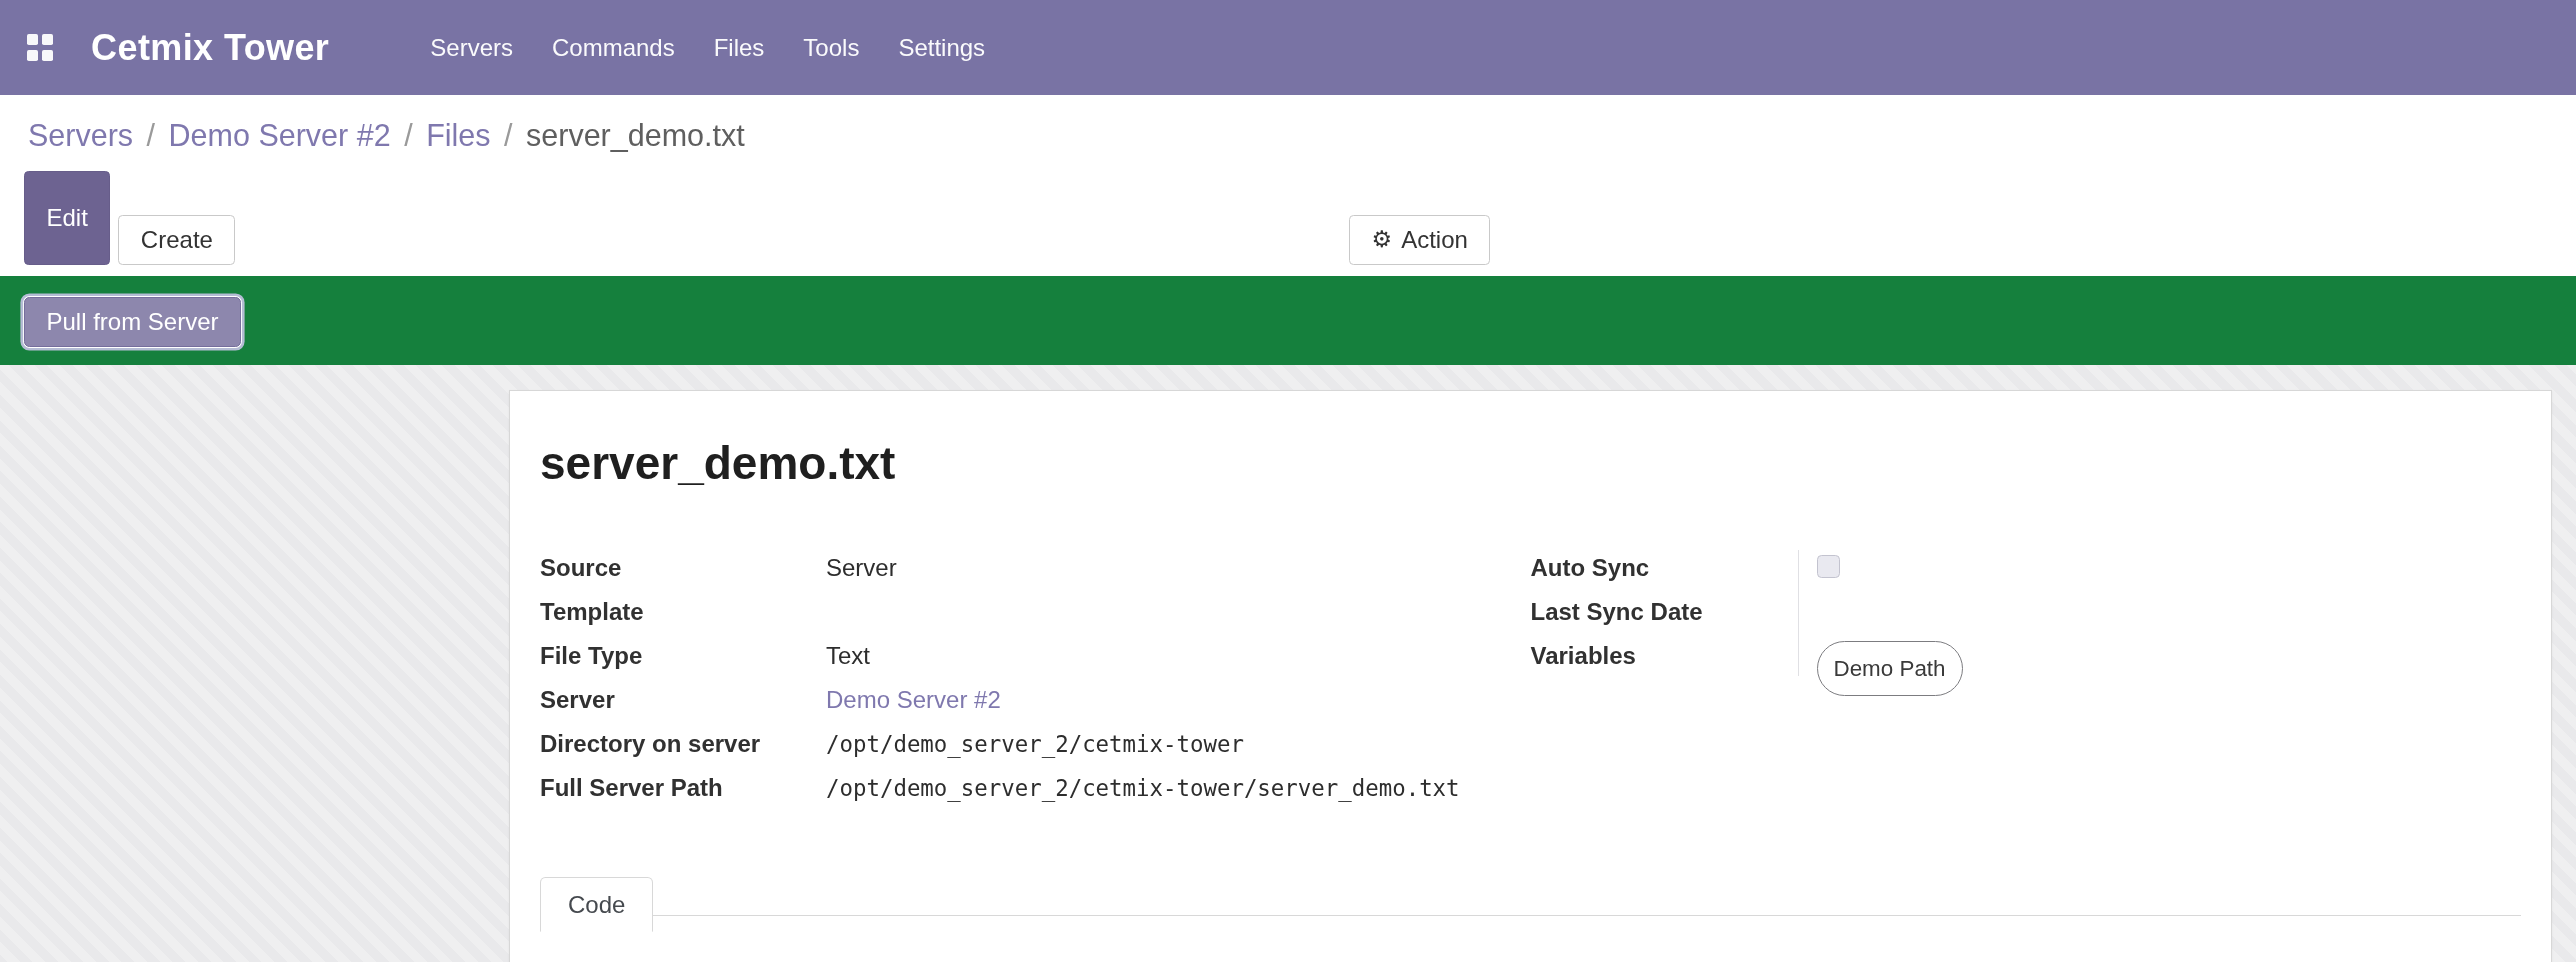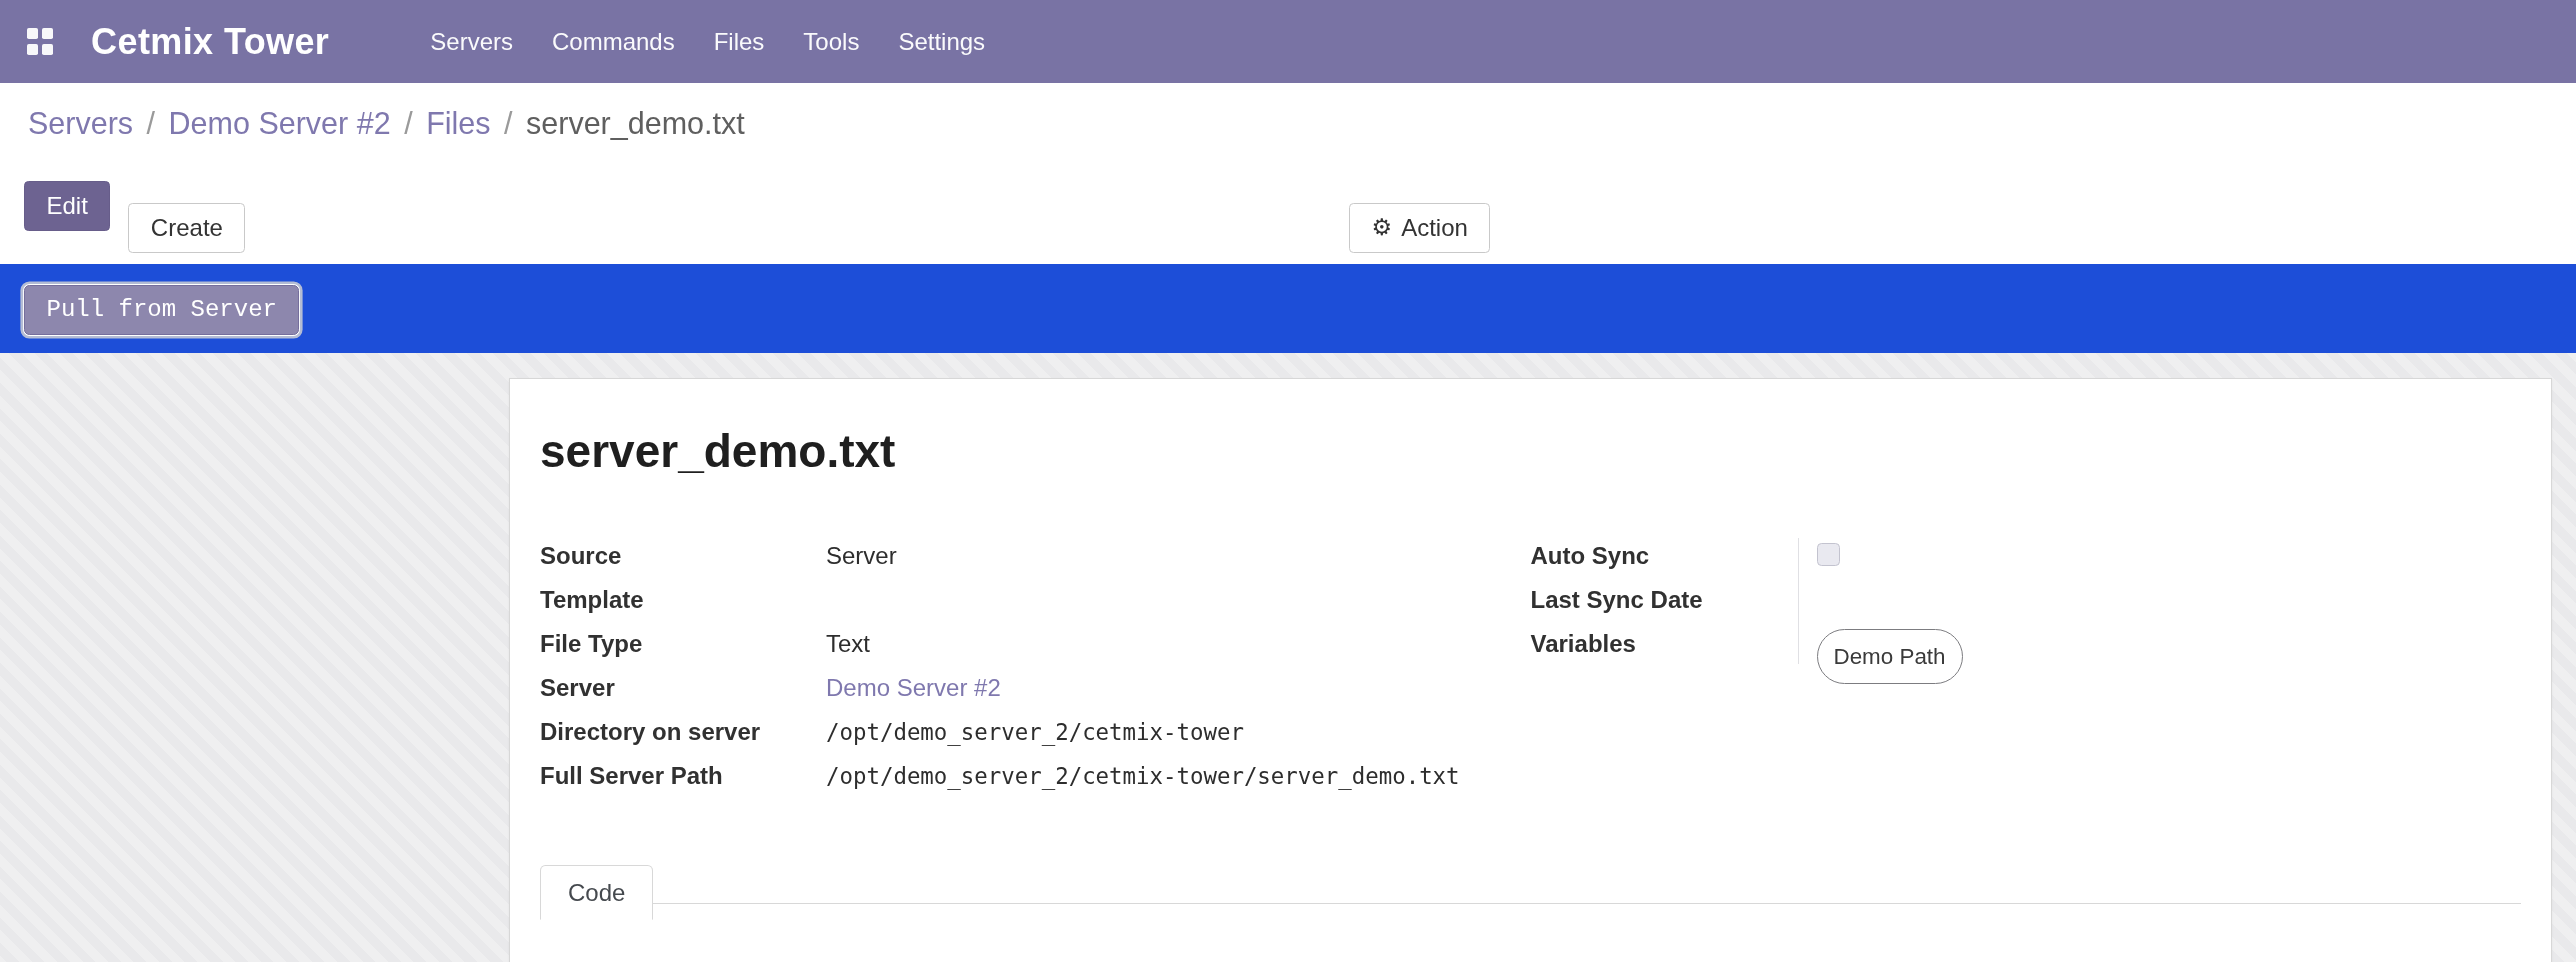--- a/index.html
+++ b/index.html
@@ -1,43 +1,43 @@
 <!DOCTYPE html>
 <html style="font-size:14.4px"><head>
 <meta charset="utf-8">
 <style>
   * { margin:0; padding:0; box-sizing:border-box; }
   html,body { width:2576px; height:962px; overflow:hidden; background:#fff;
               font-family:"Liberation Sans", sans-serif; }
 
   
-  .navbar { height:83px; background:#7973a4; display:flex; align-items:center;
+  .navbar { height:95px; background:#7973a4; display:flex; align-items:center;
             padding:0 27px; color:#fff; }
   .apps-icon { display:grid; grid-template-columns:10.8px 10.8px; gap:4.5px;
                margin-right:38px; cursor:pointer; }
   .apps-icon i { width:10.8px; height:10.8px; background:#fff; border-radius:1.8px; opacity:.95; display:block; }
   .brand { font-size:36px; font-weight:700; letter-spacing:0.4px; margin-right:101px; cursor:pointer; }
   .menus { display:flex; gap:39px; font-size:24px; }
   .menu-item { cursor:pointer; opacity:.97; }
 
   
   .breadcrumb { padding:23px 0 10.8px 28px; font-size:30.5px; display:flex; gap:13.5px; align-items:baseline; background:#fff; }
   .breadcrumb a { color:#7f78ae; text-decoration:none; cursor:pointer; }
   .breadcrumb .sep { color:#9a9a9a; }
   .breadcrumb .current { color:#5f5f5f; }
 
-  .button-row { position:relative; padding:7.2px 0 10.8px 24px; display:flex; gap:18px; background:#fff;align-items:center; }
+  .button-row { position:relative; padding:7.2px 0 10.8px 24px; display:flex; gap:8px; background:#fff; }
   .btn { font-size:24px; font-family:inherit; border-radius:4.5px; padding:10px 21.5px;
          cursor:pointer; border:0.9px solid transparent; line-height:28px; }
   .btn-primary { background:#6d6391; color:#fff; border-color:#675d8a; }
   .btn-light   { background:#fff; color:#333; border-color:#c9c9c9;margin-top:44px; }
   .action-btn  { position:absolute; left:1349px; top:7.2px; display:flex; align-items:center; gap:9px; }
   .gear { font-size:23px; line-height:1; }
 
-  .status-row { background:#1d4ed8; padding:21.5px 0 18px 24px;font-family:Liberation Mono, monospace; }
+  .status-row { background:#15803d; padding:21.5px 0 18px 24px; }
   .pull-btn { background:#8d87ad; color:#fff; border:0.9px solid #756e9c; border-radius:5.4px;
               box-shadow:0 0 0 0.9px #ffffff, 0 0 0 3.6px #b4bcd4; }
 
   
   .content { height:666px; position:relative;
              background:repeating-linear-gradient(45deg,#efeff0 0,#efeff0 9px,#e9e9eb 9px,#e9e9eb 18px); }
   .sheet { position:absolute; left:509px; top:25px; width:2043px; height:628px;
            background:#fff; border:0.9px solid #d7d7d7; padding:45px 30px 0 30px;
            box-shadow:0 0.9px 2.7px rgba(0,0,0,.05); }
   .sheet-title { font-size:46px; font-weight:700; color:#1f1f1f; margin-bottom:56px; }

